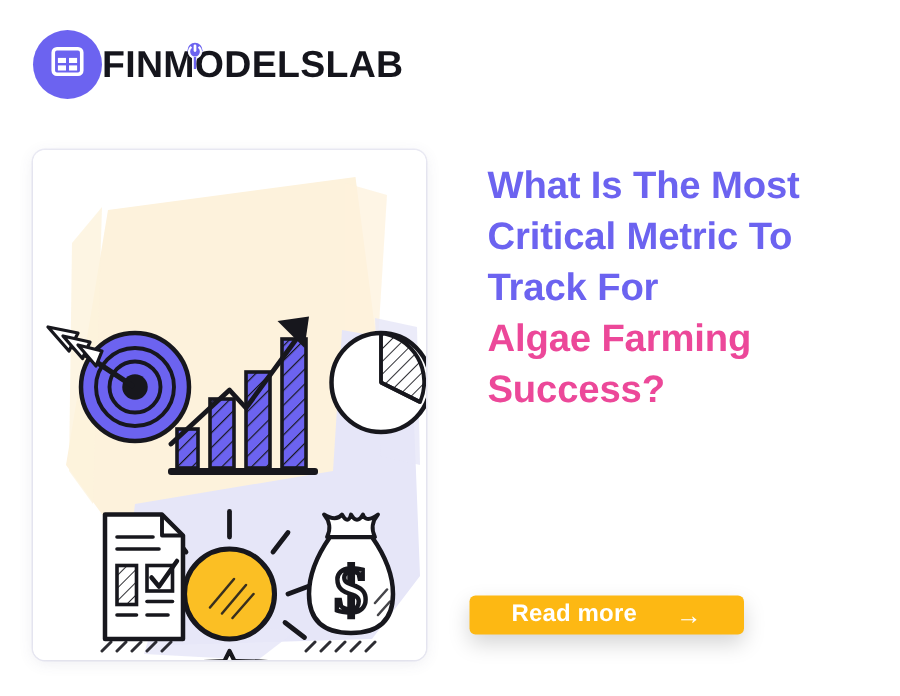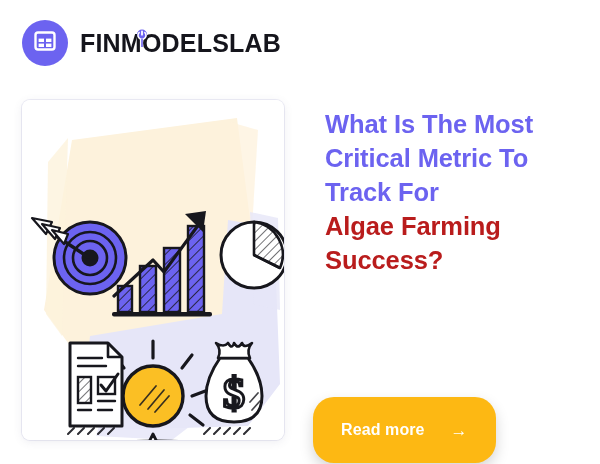--- a/index.html
+++ b/index.html
@@ -15,21 +15,20 @@
     position: relative;
   }
 
   
   .header {
     position: absolute;
     left: 22px;
     top: 20px;
     display: flex;
     align-items: center;
-    gap: 12px;
   }
   .logo-mark {
     width: 46px;
     height: 46px;
     border-radius: 50%;
     background: #6C63F0;
     display: flex;
     align-items: center;
     justify-content: center;
     flex: none;
@@ -95,37 +94,37 @@
     font-size: 25.5px;
     line-height: 1.33;
     font-weight: bold;
     letter-spacing: -0.1px;
   }
   .headline .lead {
     color: #6C63F0;
     display: block;
   }
   .headline .topic {
-    color: #b91c1c;
+    color: #ec4899;
     display: block;
   }
 
   .cta {
     position: absolute;
     left: 313px;
     top: 397px;
     display: inline-flex;
     align-items: center;
     justify-content: center;
     gap: 26px;
     min-width: 180px;
-    padding: 24px 28px;
+    padding: 4px 28px;
     background: #FDB813;
     border: none;
-    border-radius: 21px;
+    border-radius: 4px;
     box-shadow: 0 6px 14px rgba(0,0,0,0.17);
     cursor: pointer;
     font-family: "Liberation Sans", sans-serif;
   }
   .cta-label {
     color: #ffffff;
     font-size: 16px;
     font-weight: bold;
     letter-spacing: 0.1px;
     white-space: nowrap;

